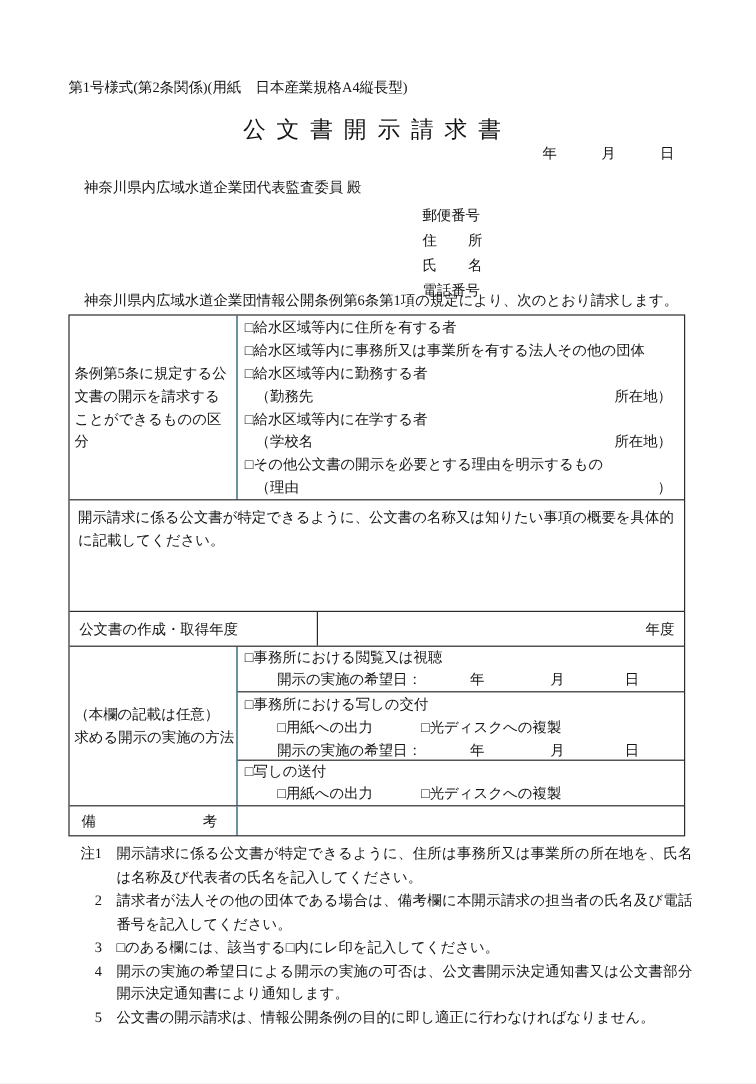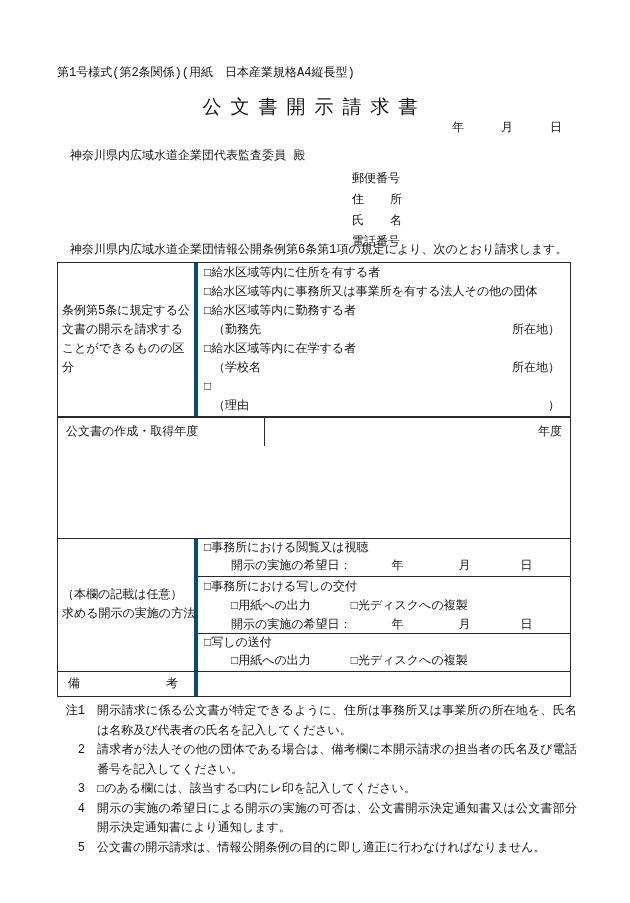--- a/index.html
+++ b/index.html
@@ -1,36 +1,36 @@
 <!DOCTYPE html>
 <html><head>
 <meta charset="utf-8">
 <style>
   html,body{margin:0;padding:0;background:#e8e8e8;}
   .page{
     position:relative;width:630px;height:903px;background:#ffffff;
-    font-family:Liberation Mono, monospace;
+    font-family:Liberation Serif, serif;
     color:#141414;font-size:12px;line-height:1;overflow:hidden;
   }
   .form-spec{position:absolute;left:57px;top:67px;white-space:nowrap;}
   .doc-title{position:absolute;left:57px;top:99px;width:515px;text-align:center;
     font-size:19px;letter-spacing:9px;white-space:nowrap;}
   .date-line{position:absolute;left:57px;top:122px;width:505px;display:flex;
     justify-content:flex-end;gap:37px;}
   .addressee{position:absolute;left:70px;top:150px;white-space:nowrap;}
   .applicant{position:absolute;left:352px;top:168px;}
   .app-row{height:21px;display:flex;align-items:center;}
   .app-split{display:flex;justify-content:space-between;width:50px;}
   .intro{position:absolute;left:70px;top:244px;white-space:nowrap;}
 
   .req-table{position:absolute;left:57px;top:262px;width:514px;
     border:1px solid #2b2b2b;box-sizing:border-box;}
   .trow{display:flex;box-sizing:border-box;}
   .trow + .trow{border-top:1px solid #2b2b2b;}
-  .tleft{width:140px;flex:none;border-right:4px solid #0c4a6e;box-sizing:border-box;
+  .tleft{width:140px;flex:none;border-right:1px solid #0c4a6e;box-sizing:border-box;
     display:flex;flex-direction:column;justify-content:center;
     padding:2px 3px 2px 4px;line-height:19px;}
   .tleft .nw{white-space:nowrap;}
   .tright{flex:1;min-width:0;box-sizing:border-box;}
   .row-category{height:153px;}
   .row-document{height:122px;}
   .row-method{height:133px;}
   .row-remarks{height:25px;}
 
   .opt-line{display:flex;align-items:center;height:19px;padding-left:6px;white-space:nowrap;}
@@ -126,31 +126,33 @@
           <span class="cb">□</span>
             <span>給水区域等内に在学する者</span>
         </div>
         <div class="paren-line">
           <span class="pa">（学校名</span>
           <span class="pb">所在地</span>
           <span>）</span>
         </div>
         <div class="opt-line">
           <span class="cb">□</span>
+            <span>その他公文書の開示を必要とする理由を明示するもの</span>
         </div>
         <div class="paren-line">
           <span class="pa">（理由</span>
           <span class="pb"></span>
           <span>）</span>
         </div>
       </div>
     </div>
 
     <div class="trow row-document">
       <div class="tright">
+        <div class="desc-area">開示請求に係る公文書が特定できるように、公文書の名称又は知りたい事項の概要を具体的に記載してください。</div>
         <div class="fiscal-row">
           <div class="fiscal-label">公文書の作成・取得年度</div>
           <div class="fiscal-value">
             <span>年度</span>
           </div>
         </div>
       </div>
     </div>
 
     <div class="trow row-method">

